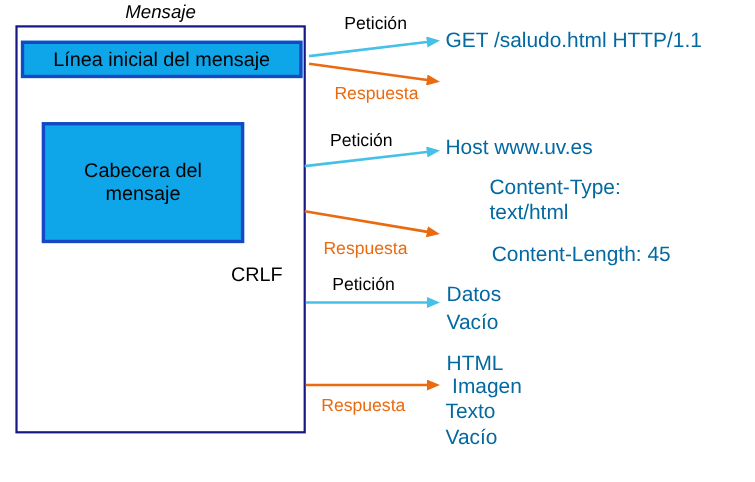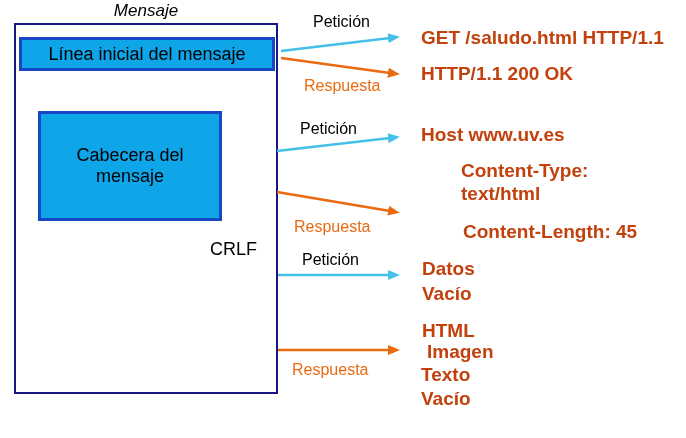--- a/index.html
+++ b/index.html
@@ -55,25 +55,24 @@
     position: absolute;
     font-size: 16px;
     line-height: 17px;
     white-space: nowrap;
   }
   .alab.req { color: #000000; }
   .alab.res { color: #ea6a10; }
   .ann {
     position: absolute;
     font-size: 19px;
-    font-weight: bold;
+    font-weight: normal;
     line-height: 21px;
     white-space: nowrap;
-    color: #c2410c;
-    margin-left: 16px;
+    color: #0369a1;
   }
 </style>
 </head>
 <body>
 
 <div class="canvas">
 
   <div class="title">Mensaje</div>
 
   <div class="outer-box"></div>
@@ -109,21 +108,20 @@
   <span class="alab req" style="left:313px; top:13px;">Petición</span>
   <span class="alab res" style="left:304px; top:77px;">Respuesta</span>
 
   <span class="alab req" style="left:300px; top:120px;">Petición</span>
   <span class="alab res" style="left:294px; top:218px;">Respuesta</span>
 
   <span class="alab req" style="left:302px; top:251px;">Petición</span>
   <span class="alab res" style="left:292px; top:361px;">Respuesta</span>
 
   <div class="ann" style="left:405px; top:27px;">GET /saludo.html HTTP/1.1</div>
-  <div class="ann" style="left:405px; top:63px;">HTTP/1.1 200 OK</div>
 
   <div class="ann" style="left:405px; top:124px;">Host www.uv.es</div>
   <div class="ann" style="left:445px; top:160px;">Content-Type:</div>
   <div class="ann" style="left:445px; top:183px;">text/html</div>
   <div class="ann" style="left:447px; top:221px;">Content-Length: 45</div>
 
   <div class="ann" style="left:406px; top:258px;">Datos</div>
   <div class="ann" style="left:406px; top:283px;">Vacío</div>
 
   <div class="ann" style="left:406px; top:320px;">HTML</div>

